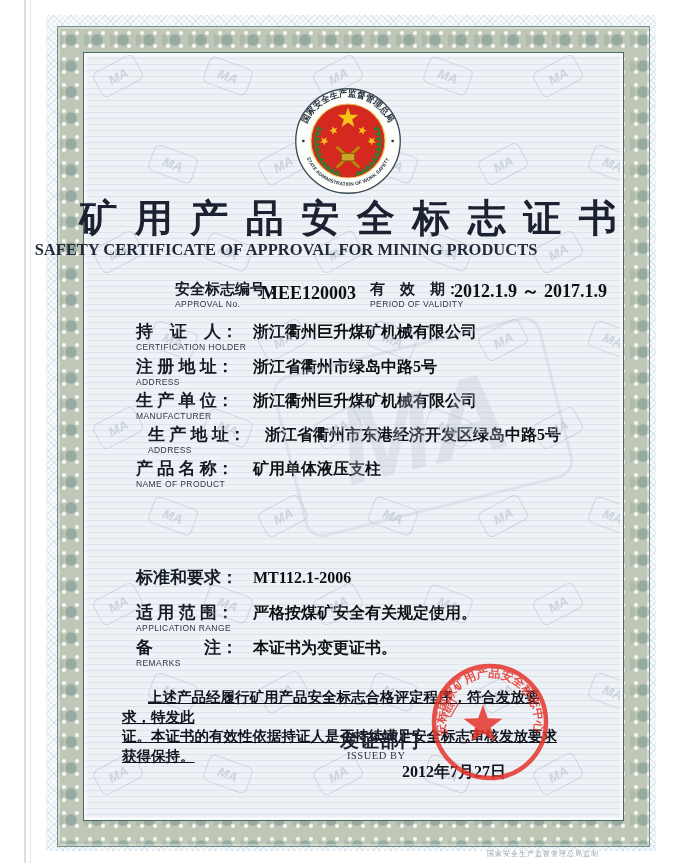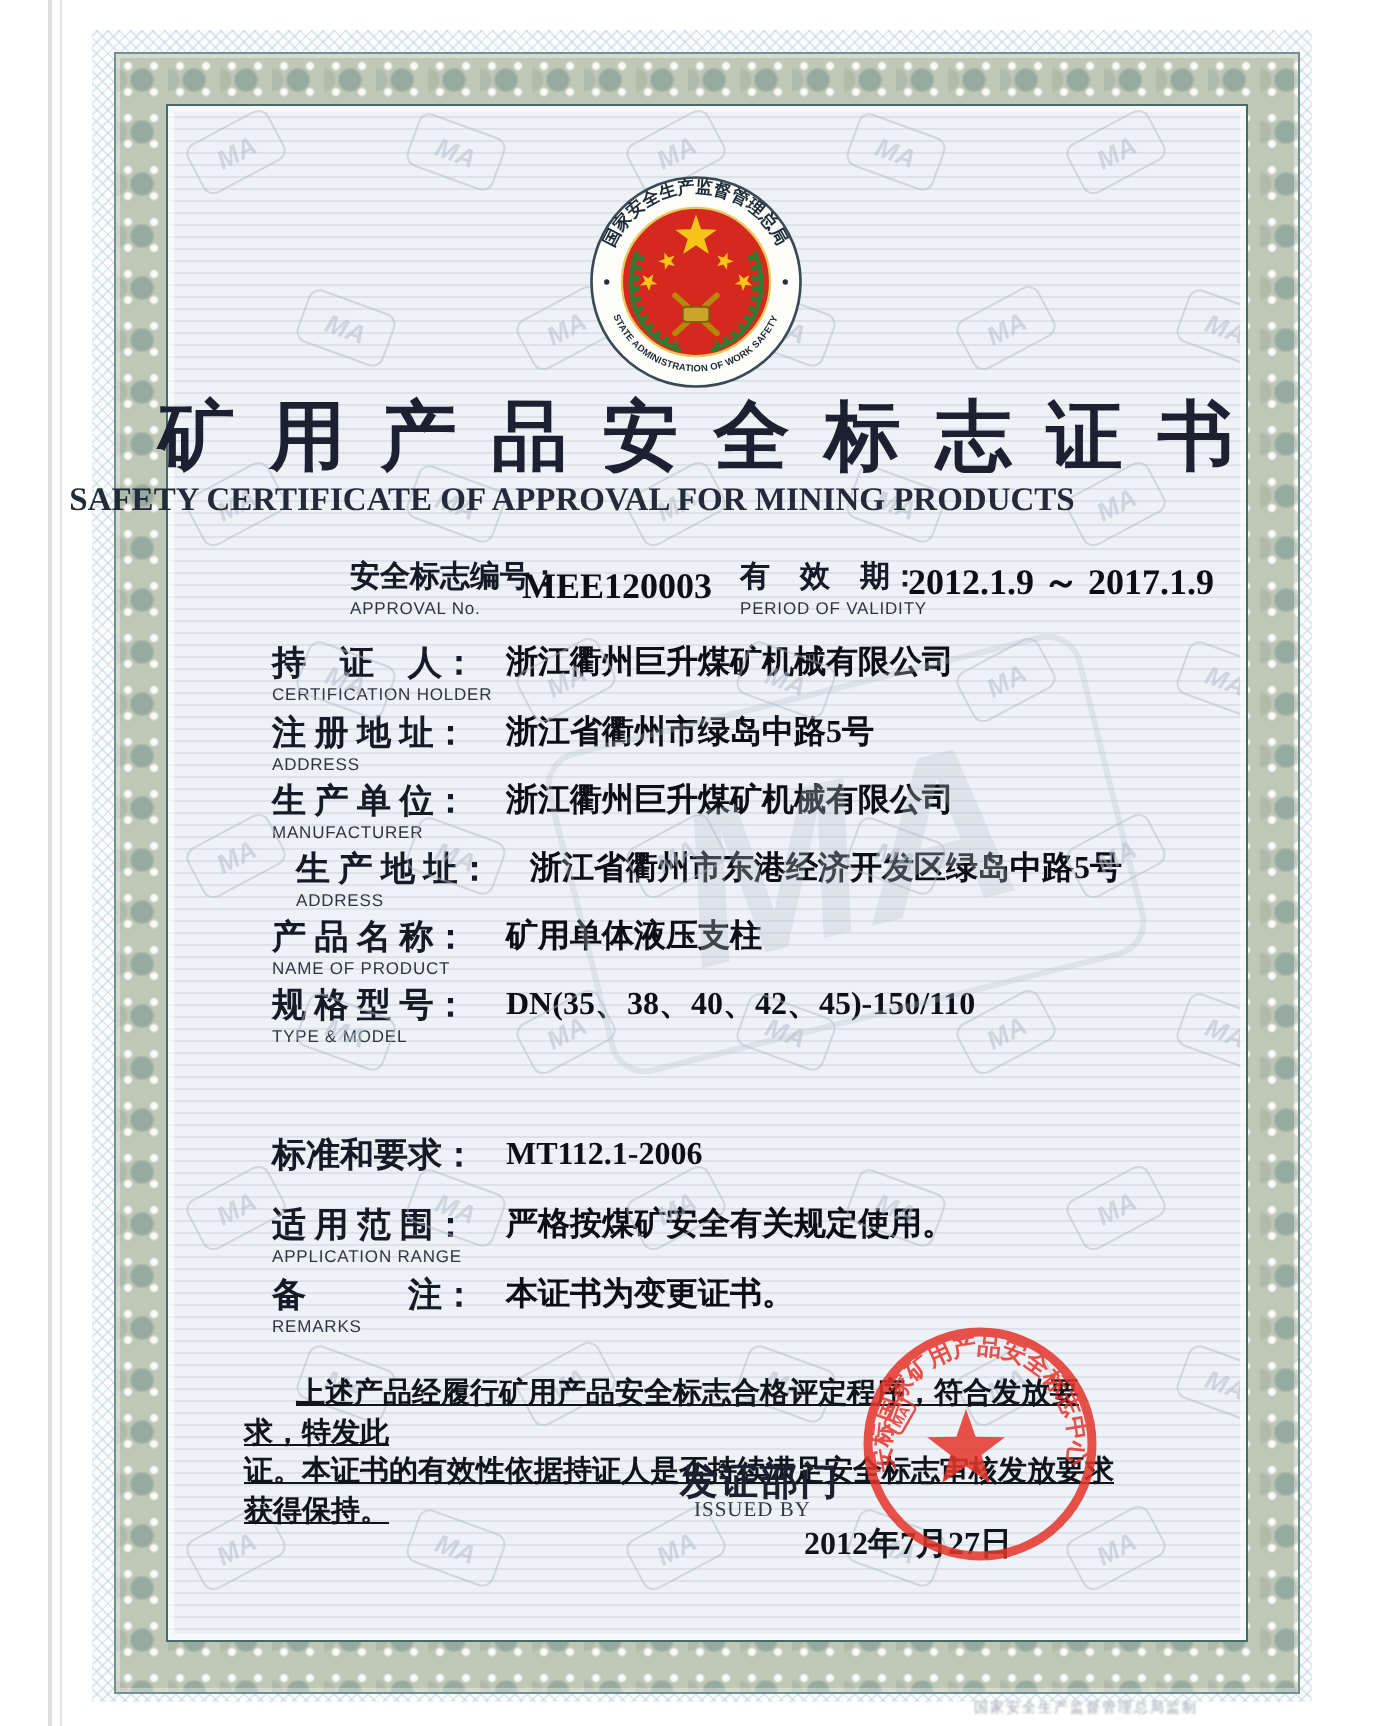--- a/index.html
+++ b/index.html
@@ -190,25 +190,20 @@
   <div class="row" style="top:424px;margin-left:12px;">
     <div class="cn-label">生 产 地 址：</div>
     <div class="en-label">ADDRESS</div>
     <div class="val">浙江省衢州市东港经济开发区绿岛中路5号</div>
   </div>
   <div class="row" style="top:458px;">
     <div class="cn-label">产 品 名 称：</div>
     <div class="en-label">NAME OF PRODUCT</div>
     <div class="val">矿用单体液压支柱</div>
   </div>
-  <div class="row" style="top:492px;">
-    <div class="cn-label">规 格 型 号：</div>
-    <div class="en-label">TYPE &amp; MODEL</div>
-    <div class="val">DN(35、38、40、42、45)-150/110</div>
-  </div>
 
   <div class="row" style="top:567px;">
     <div class="cn-label">标准和要求：</div>
     <div class="val">MT112.1-2006</div>
   </div>
   <div class="row" style="top:602px;">
     <div class="cn-label">适 用 范 围：</div>
     <div class="en-label">APPLICATION RANGE</div>
     <div class="val">严格按煤矿安全有关规定使用。</div>
   </div>

